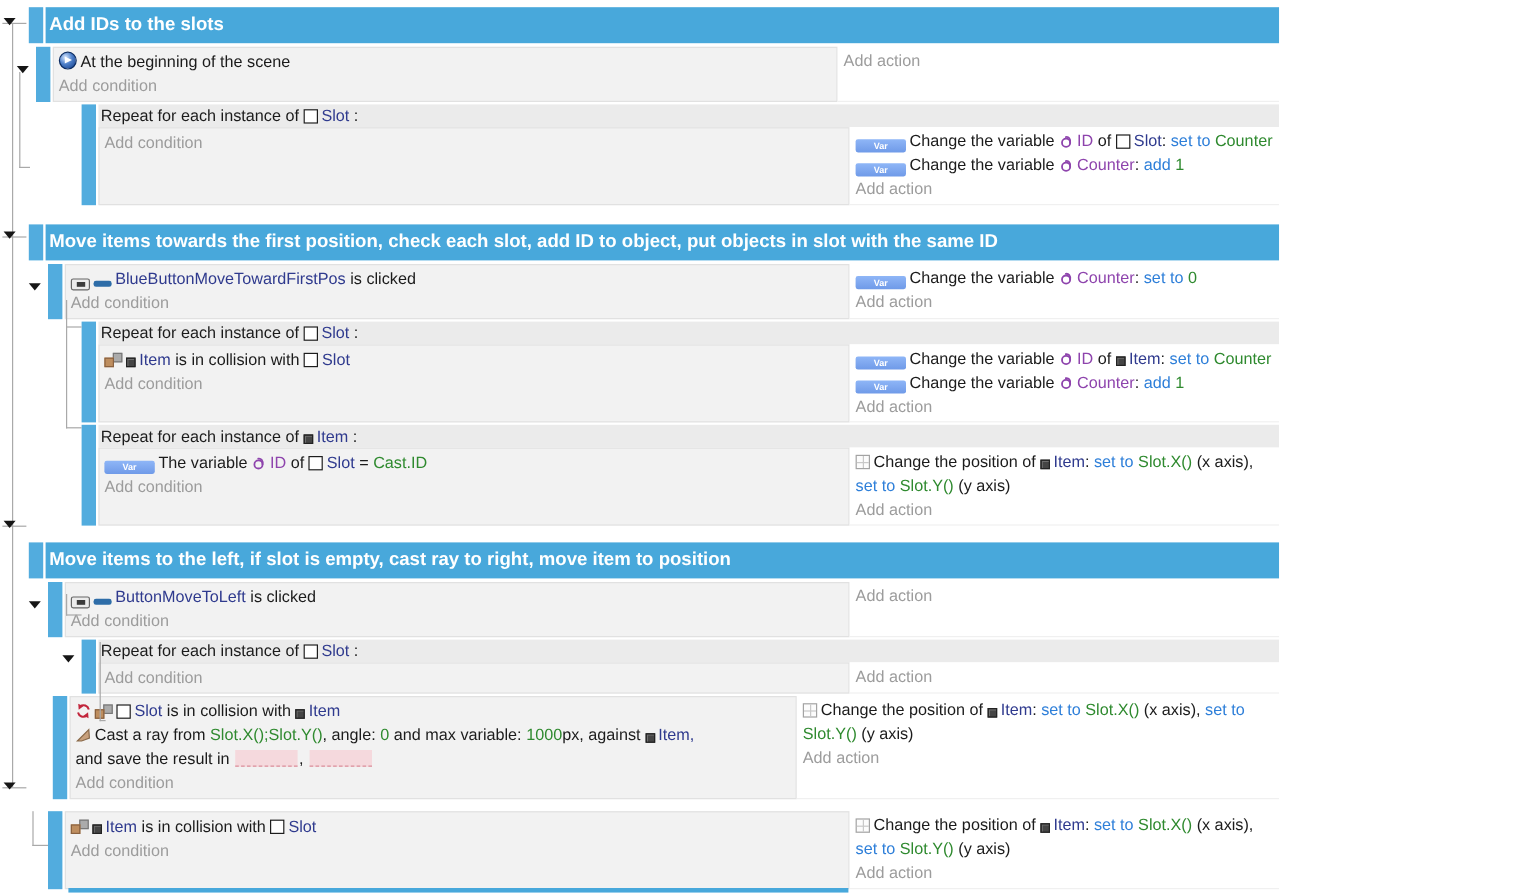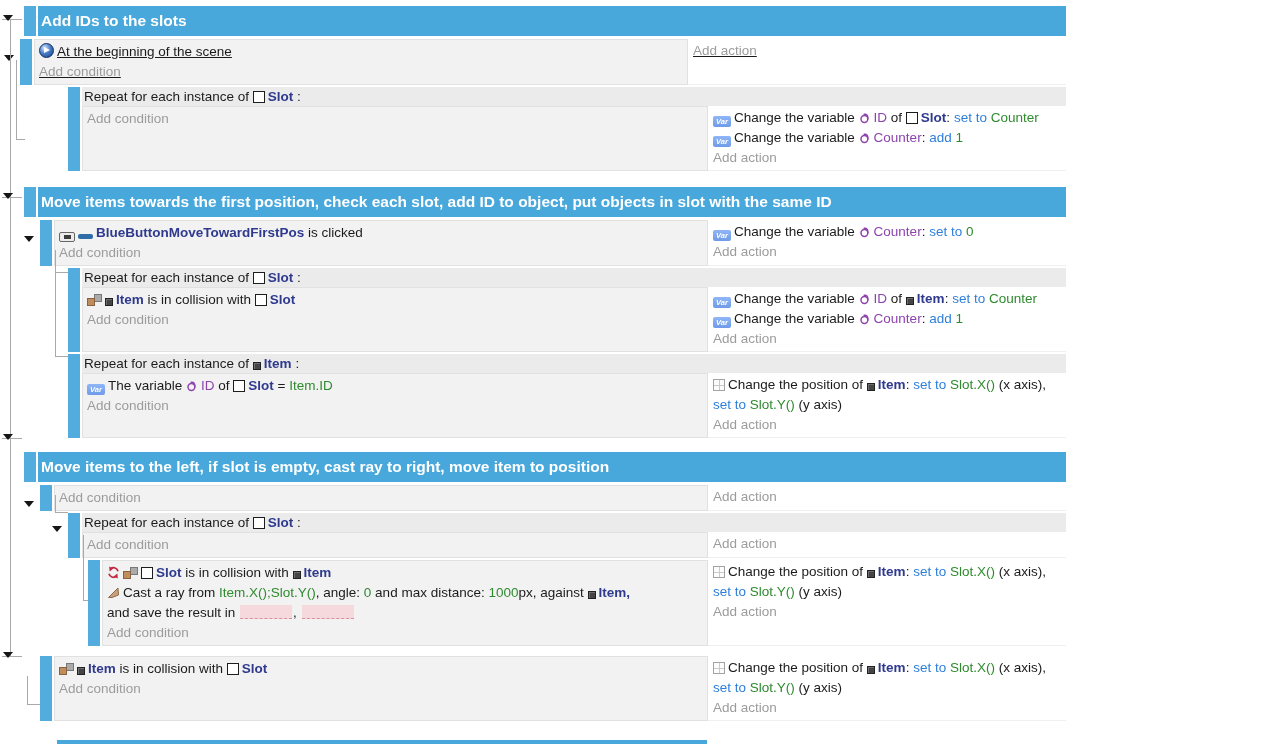--- a/index.html
+++ b/index.html
@@ -19,29 +19,29 @@
   .event{position:relative;margin-bottom:2px;}
   .ebar{position:absolute;left:0;top:0;bottom:0;width:12px;background:var(--bar);}
   .exp{position:absolute;width:0;height:0;border-left:5px solid transparent;border-right:5px solid transparent;border-top:6px solid #161616;left:-16px;}
   .band{margin-left:14px;height:19px;line-height:19px;background:var(--band);padding-left:2px;white-space:nowrap;overflow:hidden;}
   .ecols{margin-left:14px;display:flex;align-items:stretch;}
   .cond-cell{background:var(--cellbg);border:1px solid var(--cellborder);padding:2px 4px;box-sizing:border-box;}
   .act-cell{flex:1;background:#fff;border-bottom:1px solid #F0F0F0;padding:2px 4px 2px 5px;box-sizing:border-box;}
   .erow{line-height:20px;min-height:20px;}
   .erow.add{color:var(--gray);}
   .t-txt{color:var(--ink);}
-  .t-obj{color:var(--obj);font-weight:700;}
+  .t-obj{color:var(--obj);font-weight:400;}
   .t-var{color:var(--var);}
   .t-op{color:var(--op);}
   .t-val{color:var(--val);}
   .t-blank{display:inline-block;width:52px;height:13px;background:#F5D9DD;border-bottom:1px dashed #DA8F9B;vertical-align:-2px;margin:0 1px;}
   .ic{display:inline-flex;align-items:center;vertical-align:-2px;margin-right:3px;}
   .i-play{width:13px;height:13px;border-radius:50%;background:radial-gradient(circle at 35% 30%,#D8E8FF 0%,#4D7FC9 45%,#103A85 100%);border:1px solid #0C2D63;position:relative;display:inline-block;}
   .i-play::after{content:"";position:absolute;left:4px;top:3px;border-left:6px solid #fff;border-top:3.5px solid transparent;border-bottom:3.5px solid transparent;}
-  .i-varbadge{display:inline-block;min-width:16px;height:11px;padding:0 1px;background:linear-gradient(#8FB6F7,#6F9AE8);border-radius:2px;color:#fff;font-size:7.5px;line-height:11px;text-align:center;font-style:italic;font-weight:700;}
+  .i-varbadge{display:inline-block;min-width:16px;height:11px;padding:0 13px;background:linear-gradient(#8FB6F7,#6F9AE8);border-radius:2px;color:#fff;font-size:7.5px;line-height:11px;text-align:center;font-weight:700;}
   .i-slot{width:12px;height:12px;background:#fff;border:1.5px solid #1D1D1D;display:inline-block;box-sizing:border-box;}
   .i-item{width:8px;height:8px;background:#454545;border:1px solid #222;box-shadow:inset 1px 1px 0 #6E6E6E;display:inline-block;box-sizing:border-box;}
   .i-btnw{width:16px;height:10px;border:1px solid #666;border-radius:2px;background:#ECECEC;display:inline-flex;align-items:center;justify-content:center;box-sizing:border-box;}
   .i-btnw::after{content:"";width:7px;height:4px;background:#3C3C3C;}
   .i-btno{width:15px;height:5px;background:#2E6DA8;border-radius:2px;display:inline-block;}
   .i-coll{width:15px;height:12px;position:relative;display:inline-block;}
   .i-coll .a{position:absolute;right:0;top:0;width:8px;height:8px;background:#ABABAB;border:1px solid #787878;box-sizing:border-box;}
   .i-coll .b{position:absolute;left:0;bottom:0;width:8px;height:8px;background:#BE8E5F;border:1px solid #8A6240;box-sizing:border-box;}
   .i-pos{width:12px;height:12px;border:1px solid #A3A3A3;background:#FCFCFC;position:relative;display:inline-block;box-sizing:border-box;}
   .i-pos::before{content:"";position:absolute;left:0;right:0;top:5px;height:1px;background:#C9C9C9;}
@@ -73,21 +73,21 @@
       <div class="rtri" style="left: 3px; top: 193px;"></div>
       <div class="rtri" style="left: 3px; top: 434px;"></div>
       <div class="rtri" style="left: 3px; top: 652px;"></div>
     </div>
   <div id="groups-root">
       <div class="group g1">
         <div class="ghead-row">
           <span class="gbar"></span>
           <div class="ghead"><span>Add IDs to the slots</span></div>
         </div>
-        <div class="event lvl1" style="margin-left: 20px; text-decoration: underline;">
+        <div class="event lvl1" style="margin-left: 30px;">
           <span class="ebar"></span>
           <span class="exp" style="top: 16px;"></span>
           <div class="ecols">
             <div class="cond-cell" style="width: 654px;">
               <div class="erow"><span class="ic">
                   <span class="i-play"></span>
                 </span><span class="t-txt">At the beginning of the scene</span></div>
               <div class="erow add"><span>Add condition</span></div>
             </div>
             <div class="act-cell">
@@ -209,21 +209,21 @@
             <div class="cond-cell" style="width: 626px;">
               <div class="erow"><span class="ic">
                   <span class="i-varbadge">Var</span>
                 </span><span class="t-txt">The variable </span><span class="ic">
                   <svg width="12" height="12" viewBox="0 0 12 12">
                     <circle cx="5.4" cy="7" r="3.4" fill="none" stroke="#8E44AD" stroke-width="1.5"></circle>
                     <path d="M8.8 7 C9.3 3.6 7.6 1.8 5.2 2.2" fill="none" stroke="#8E44AD" stroke-width="1.5" stroke-linecap="round"></path>
                   </svg>
                 </span><span class="t-var">ID</span><span class="t-txt"> of </span><span class="ic">
                   <span class="i-slot"></span>
-                </span><span class="t-obj">Slot</span><span class="t-txt"> = </span><span class="t-val">Item.ID</span></div>
+                </span><span class="t-obj">Slot</span><span class="t-txt"> = </span><span class="t-val">Cast.ID</span></div>
               <div class="erow add"><span>Add condition</span></div>
             </div>
             <div class="act-cell">
               <div class="erow"><span class="ic">
                   <span class="i-pos"></span>
                 </span><span class="t-txt">Change the position of </span><span class="ic">
                   <span class="i-item"></span>
                 </span><span class="t-obj">Item</span><span class="t-txt">: </span><span class="t-op">set to </span><span class="t-val">Slot.X()</span><span class="t-txt"> (x axis), </span><span class="t-op">set to </span><span class="t-val">Slot.Y()</span><span class="t-txt"> (y axis)</span></div>
               <div class="erow add"><span>Add action</span></div>
             </div>
@@ -233,20 +233,25 @@
       <div class="group g3">
         <div class="ghead-row">
           <span class="gbar"></span>
           <div class="ghead"><span>Move items to the left, if slot is empty, cast ray to right, move item to position</span></div>
         </div>
         <div class="event lvl1" style="margin-left: 40px;">
           <span class="ebar"></span>
           <span class="exp" style="top: 16px;"></span>
           <div class="ecols">
             <div class="cond-cell" style="width: 654px;">
+              <div class="erow"><span class="ic">
+                  <span class="i-btnw"></span>
+                </span><span class="ic">
+                  <span class="i-btno"></span>
+                </span><span class="t-obj">ButtonMoveToLeft</span><span class="t-txt"> is clicked</span></div>
               <div class="erow add"><span>Add condition</span></div>
             </div>
             <div class="act-cell">
               <div class="erow add"><span>Add action</span></div>
             </div>
           </div>
         </div>
         <div class="event lvl2" style="margin-left: 68px;">
           <span class="ebar"></span>
           <span class="exp" style="top: 13px;"></span>
@@ -255,21 +260,21 @@
             </span><span class="t-obj">Slot</span><span class="t-txt"> :</span></div>
           <div class="ecols">
             <div class="cond-cell" style="width: 626px;">
               <div class="erow add"><span>Add condition</span></div>
             </div>
             <div class="act-cell">
               <div class="erow add"><span>Add action</span></div>
             </div>
           </div>
         </div>
-        <div class="event lvl3" style="margin-left: 88px;">
+        <div class="event lvl3" style="margin-left: 44px;">
           <span class="ebar"></span>
           <div class="ecols">
             <div class="cond-cell" style="width: 606px;">
               <div class="erow"><span class="ic">
                   <svg width="13" height="13" viewBox="0 0 13 13">
                     <path d="M11 5.2 A4.6 4.6 0 0 0 3.8 2.6" fill="none" stroke="#C2273D" stroke-width="1.7"></path>
                     <polygon points="2.2,0.4 2.6,5.4 6.4,2.6" fill="#C2273D"></polygon>
                     <path d="M2 7.8 A4.6 4.6 0 0 0 9.2 10.4" fill="none" stroke="#C2273D" stroke-width="1.7"></path>
                     <polygon points="10.8,12.6 10.4,7.6 6.6,10.4" fill="#C2273D"></polygon>
                   </svg>
@@ -280,21 +285,21 @@
                   </span>
                 </span><span class="ic">
                   <span class="i-slot"></span>
                 </span><span class="t-obj">Slot</span><span class="t-txt"> is in collision with </span><span class="ic">
                   <span class="i-item"></span>
                 </span><span class="t-obj">Item</span></div>
               <div class="erow"><span class="ic">
                   <svg width="13" height="13" viewBox="0 0 13 13">
                     <polygon points="1.5,11.5 11,2 11.5,9 5,11.5" fill="#C8A07C" stroke="#8A6A4A" stroke-width="1"></polygon>
                   </svg>
-                </span><span class="t-txt">Cast a ray from </span><span class="t-val">Item.X();Slot.Y()</span><span class="t-txt">, angle: </span><span class="t-val">0</span><span class="t-txt"> and max distance: </span><span class="t-val">1000</span><span class="t-txt">px, against </span><span class="ic">
+                </span><span class="t-txt">Cast a ray from </span><span class="t-val">Slot.X();Slot.Y()</span><span class="t-txt">, angle: </span><span class="t-val">0</span><span class="t-txt"> and max variable: </span><span class="t-val">1000</span><span class="t-txt">px, against </span><span class="ic">
                   <span class="i-item"></span>
                 </span><span class="t-obj">Item,</span><br><span class="t-txt">and save the result in </span><span class="t-blank"></span><span class="t-txt">, </span><span class="t-blank"></span></div>
               <div class="erow add"><span>Add condition</span></div>
             </div>
             <div class="act-cell">
               <div class="erow"><span class="ic">
                   <span class="i-pos"></span>
                 </span><span class="t-txt">Change the position of </span><span class="ic">
                   <span class="i-item"></span>
                 </span><span class="t-obj">Item</span><span class="t-txt">: </span><span class="t-op">set to </span><span class="t-val">Slot.X()</span><span class="t-txt"> (x axis), </span><span class="t-op">set to </span><span class="t-val">Slot.Y()</span><span class="t-txt"> (y axis)</span></div>

